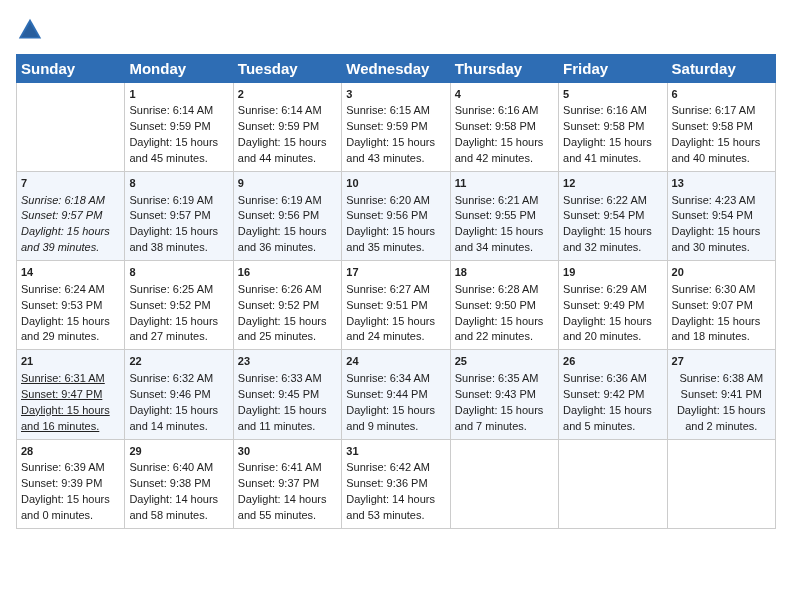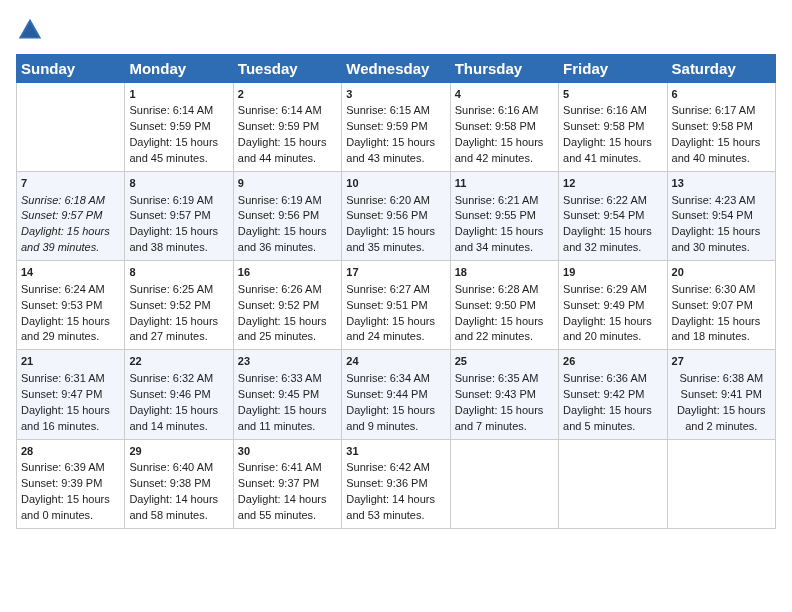--- a/index.html
+++ b/index.html
@@ -260,21 +260,21 @@
             <span class="day-number">20</span>
             <div class="cell-info" style="white-space: pre-line;">Sunrise: 6:30 AM
 Sunset: 9:07 PM
 Daylight: 15 hours
 and 18 minutes.</div>
           </td>
         </tr>
         <tr>
           <td>
             <span class="day-number">21</span>
-            <div class="cell-info" style="white-space: pre-line;">Sunrise: 6:31 AM
+            <div class="cell-info" style="white-space: pre-line; text-decoration: underline;">Sunrise: 6:31 AM
 Sunset: 9:47 PM
 Daylight: 15 hours
 and 16 minutes.</div>
           </td>
           <td>
             <span class="day-number">22</span>
             <div class="cell-info" style="white-space: pre-line;">Sunrise: 6:32 AM
 Sunset: 9:46 PM
 Daylight: 15 hours
 and 14 minutes.</div>

